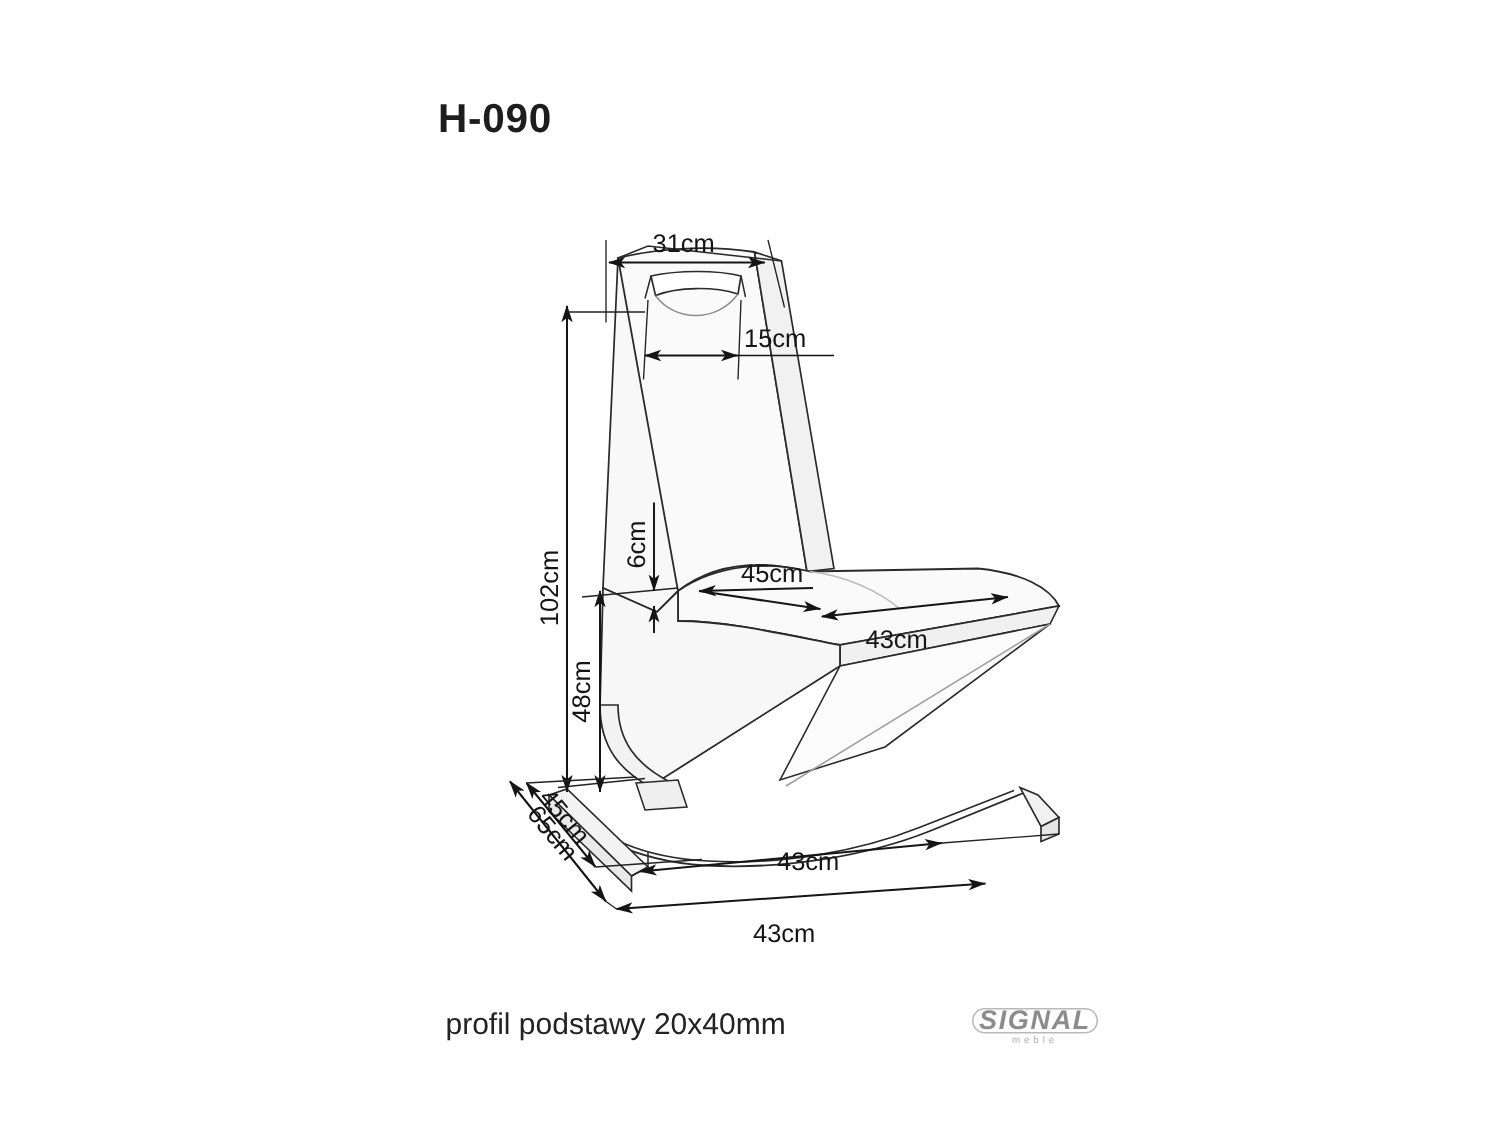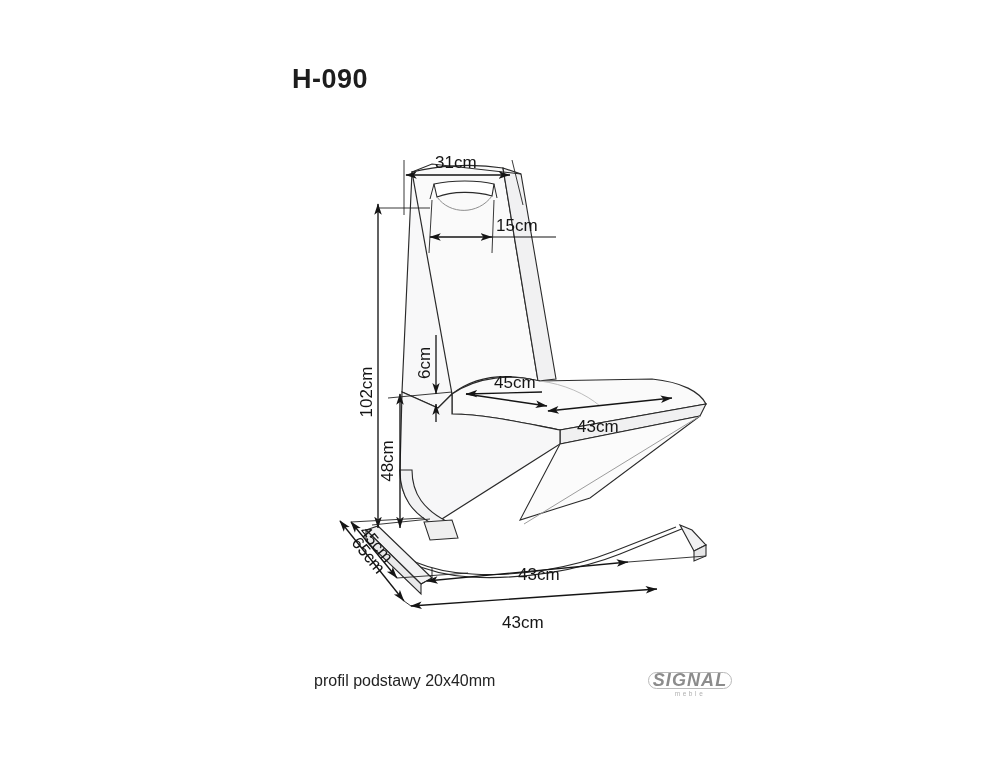--- a/index.html
+++ b/index.html
@@ -27,25 +27,24 @@
     font-size: 27px;
     font-weight: 700;
     letter-spacing: 0.5px;
     color: #1d1d1d;
     white-space: nowrap;
   }
   #footer-note {
     position: absolute;
     left: 297px;
     top: 672px;
-    font-size: 16px;
+    font-size: 20px;
     color: #232323;
     white-space: nowrap;
     font-weight: 400;
-    margin-left: 17px;
   }
   #logo {
     position: absolute;
     left: 648px;
     top: 672px;
     width: 90px;
     height: 30px;
   }
   .logo-pill {
     position: absolute;

